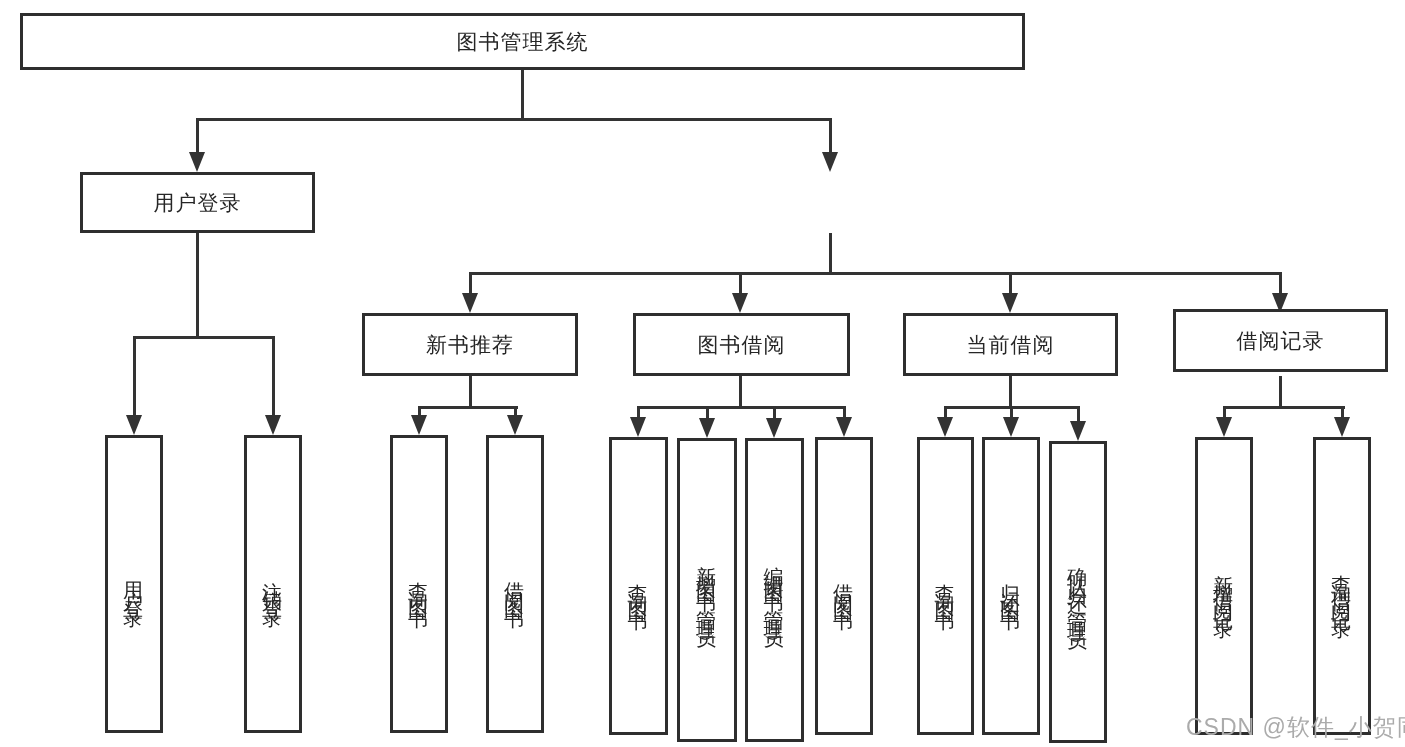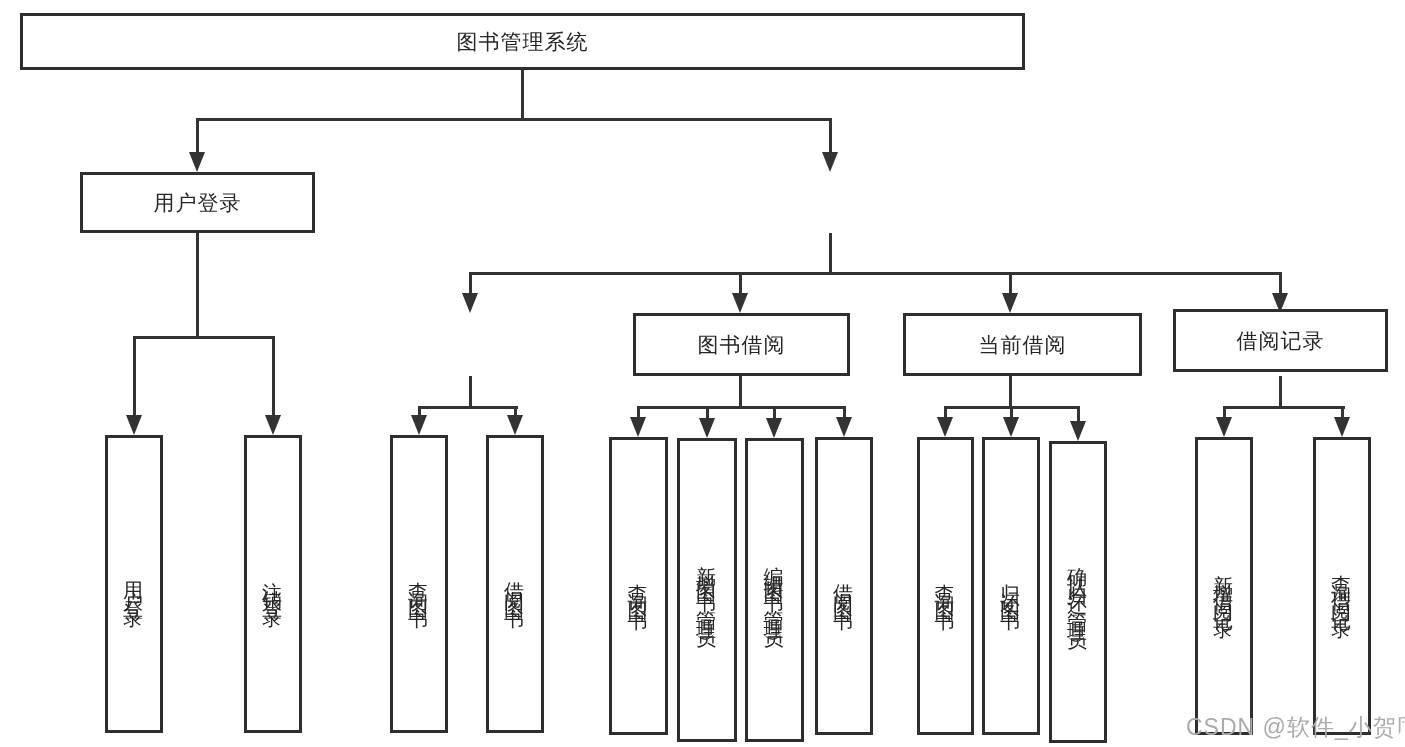--- a/index.html
+++ b/index.html
@@ -1,18 +1,18 @@
 <!DOCTYPE html>
 <html><head>
 <meta charset="utf-8">
 <style>
   html,body{margin:0;padding:0;background:#fff;}
   .canvas{
     position:relative;width:1405px;height:747px;background:#ffffff;overflow:hidden;
-    font-family:"Liberation Sans","DejaVu Sans",sans-serif;color:#262626;border-radius:31px;
+    font-family:"Liberation Sans","DejaVu Sans",sans-serif;color:#262626;
   }
   .box{
     position:absolute;box-sizing:border-box;border:3px solid #2e2e2e;background:#ffffff;
     display:flex;align-items:center;justify-content:center;
     font-size:21px;color:#262626;letter-spacing:1px;
   }
   .vt{
     display:block;writing-mode:vertical-rl;letter-spacing:9px;
     font-size:20px;color:#262626;white-space:nowrap;
   }
@@ -93,24 +93,27 @@
   <div class="arrow" style="left:1334px;top:417px;"></div>
 
   <div class="box" style="left:20px;top:13px;width:1005px;height:57px;">
     <span>图书管理系统</span>
   </div>
 
   <div class="box" style="left:80px;top:172px;width:235px;height:61px;">
     <span>用户登录</span>
   </div>
 
+  <div class="box" style="left:362px;top:313px;width:216px;height:63px;">
+    <span>新书推荐</span>
+  </div>
   <div class="box" style="left:633px;top:313px;width:217px;height:63px;text-align:center;">
     <span>图书借阅</span>
   </div>
-  <div class="box" style="left:903px;top:313px;width:239px;height:63px;">
+  <div class="box" style="left:903px;top:313px;width:215px;height:63px;">
     <span>当前借阅</span>
   </div>
   <div class="box" style="left:1173px;top:309px;width:215px;height:63px;">
     <span>借阅记录</span>
   </div>
 
   <div class="box" style="left:105px;top:435px;width:58px;height:298px;">
     <span class="vt">用户登录</span>
   </div>
   <div class="box" style="left:244px;top:435px;width:58px;height:298px;">

